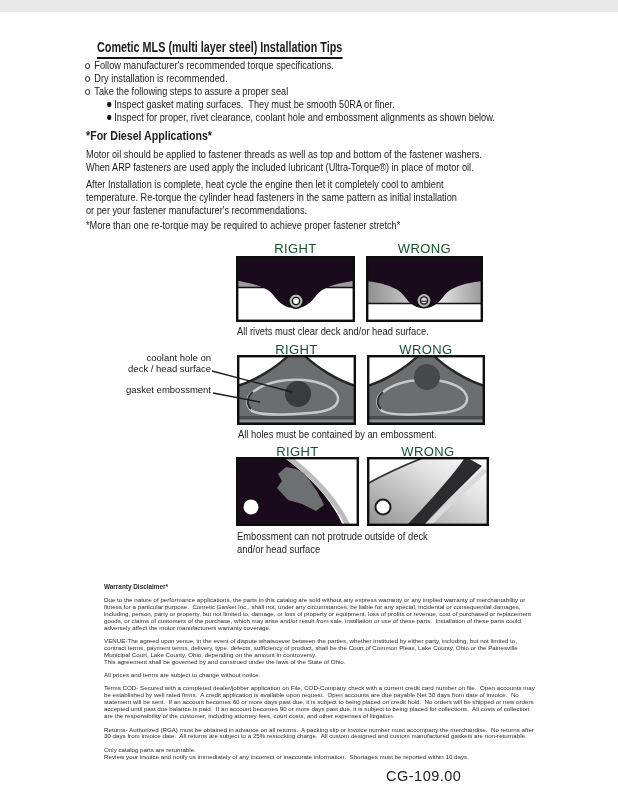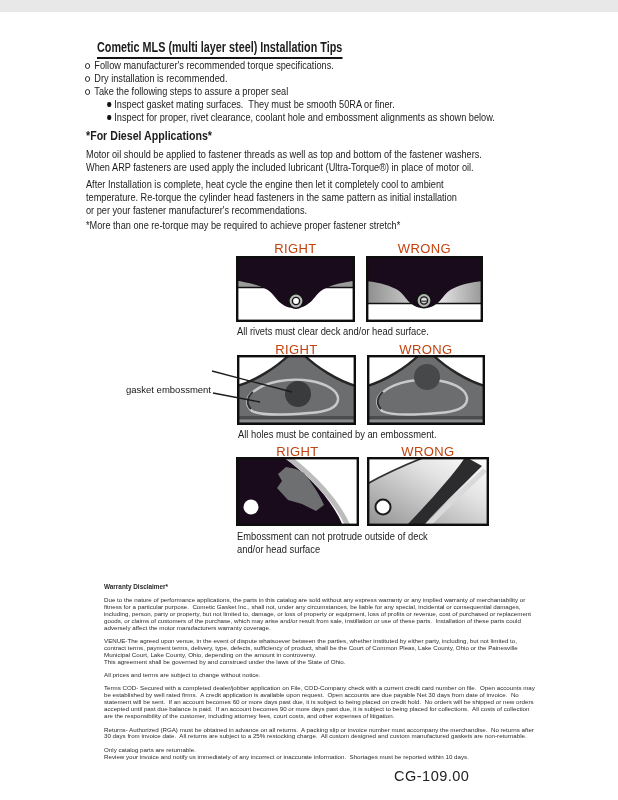--- a/index.html
+++ b/index.html
@@ -24,32 +24,32 @@
   .dotF { width:4.5px; height:4.5px; background:#111; border-radius:50%;
           margin:0 4px 0 0; flex:none; }
   .sub { margin-left:26px; }
 
   .diesel-h { left:86px; top:117px; font-size:12.5px; font-weight:bold; white-space:pre; }
   .para { font-size:10.8px; line-height:12.8px; white-space:pre; }
   .p1 { left:86px; top:136px; }
   .p2 { left:86px; top:166px; }
   .pnote { left:86px; top:207px; }
 
-  .dlabel { font-size:13px; letter-spacing:0.4px; color:#c2410c; text-align:center; }
+  .dlabel { font-size:13px; letter-spacing:0.4px; color:#14532d; text-align:center; }
   .caption { font-size:11px; line-height:12px; white-space:pre; }
 
   .ann-block { left:85px; width:126px; text-align:right; font-size:9.5px;
                line-height:10.5px; white-space:pre; color:#161616; }
 
   .fineprint { left:104px; top:572px; width:450px; font-size:6.2px;
                line-height:6.9px; color:#2a2a2a; }
   .fineprint h4 { margin:0 0 6px 0; font-size:6.4px; font-weight:bold; white-space:pre; }
   .fineprint p { margin:0 0 6.5px 0; white-space:pre; }
 
-  .pagenum { left:394px; top:756px; font-size:14.5px; letter-spacing:0.5px; color:#222; }
+  .pagenum { left:386px; top:756px; font-size:14.5px; letter-spacing:0.5px; color:#222; }
 
   svg { display:block; }
 </style>
 </head>
 <body>
 
 <div class="page">
 
   <div class="abs title">Cometic MLS (multi layer steel) Installation Tips</div>
 
@@ -114,20 +114,22 @@
     <circle cx="58" cy="44.5" r="3.6" fill="#d9d9d9" stroke="#111" stroke-width="1.3"></circle>
     <line x1="54.8" y1="45.3" x2="61.2" y2="45.3" stroke="#555" stroke-width="1.6"></line>
     <rect x="1.2" y="1.2" width="114.6" height="63.6" fill="none" stroke="#0e0e0e" stroke-width="2.4"></rect>
   </svg>
 
   <div class="abs caption cond" style="left:237px; top:313px;">All rivets must clear deck and/or head surface.</div>
 
   <div class="abs dlabel" style="left:237px; top:330px; width:119px;">RIGHT</div>
   <div class="abs dlabel" style="left:367px; top:330px; width:118px;">WRONG</div>
 
+  <div class="abs ann-block" style="top:341px;">coolant hole on
+deck / head surface</div>
   <div class="abs ann-block" style="top:373px;text-align:right;">gasket embossment</div>
 
   <svg class="abs" style="left:237px; top:343px;" width="119" height="70" viewBox="0 0 119 70">
     <rect x="0" y="0" width="119" height="70" fill="#6c6d6f"></rect>
     <path d="M0,0 L52,0 C40,12 18,26 0,31 Z" fill="#ffffff"></path>
     <path d="M52,0 C40,12 18,26 0,31" fill="none" stroke="#252525" stroke-width="2.4"></path>
     <path d="M119,0 L67,0 C79,12 101,26 119,31 Z" fill="#ffffff"></path>
     <path d="M67,0 C79,12 101,26 119,31" fill="none" stroke="#252525" stroke-width="2.4"></path>
     <path d="M15,56 C8,50 9,42 16,37 C28,27 52,22 74,26 C90,29 102,36 101,45 C100,53 90,57 72,58 C48,60 24,61 15,56 Z" fill="none" stroke="#c9c9c9" stroke-width="2.4"></path>
     <path d="M14,54 C9,49 10,42 16,37" fill="none" stroke="#2f2f2f" stroke-width="2"></path>

